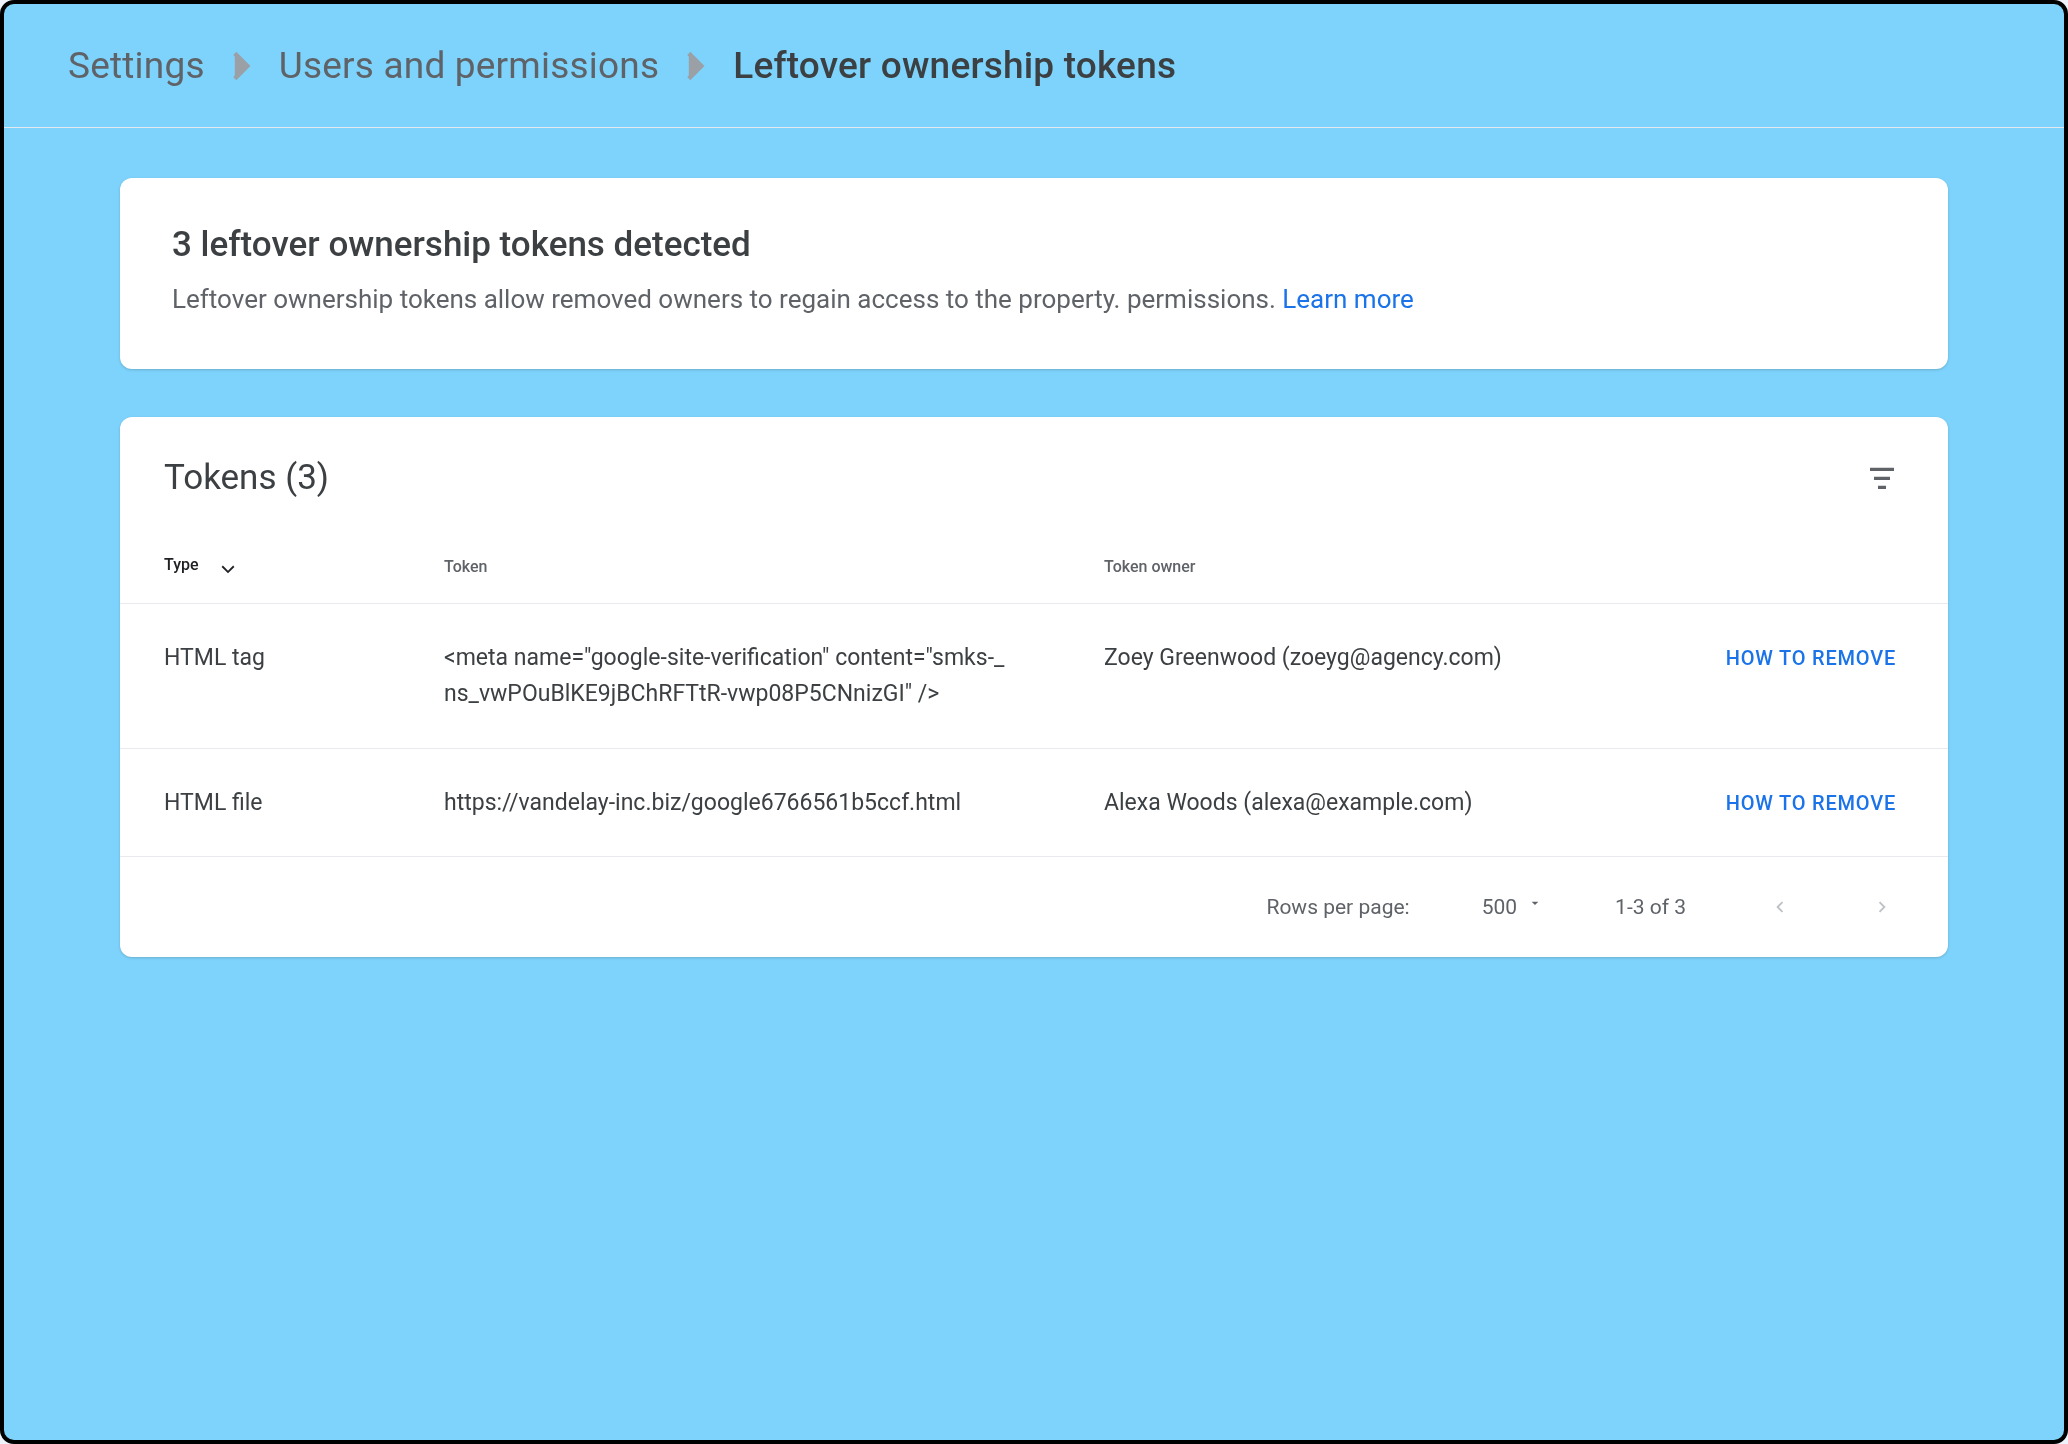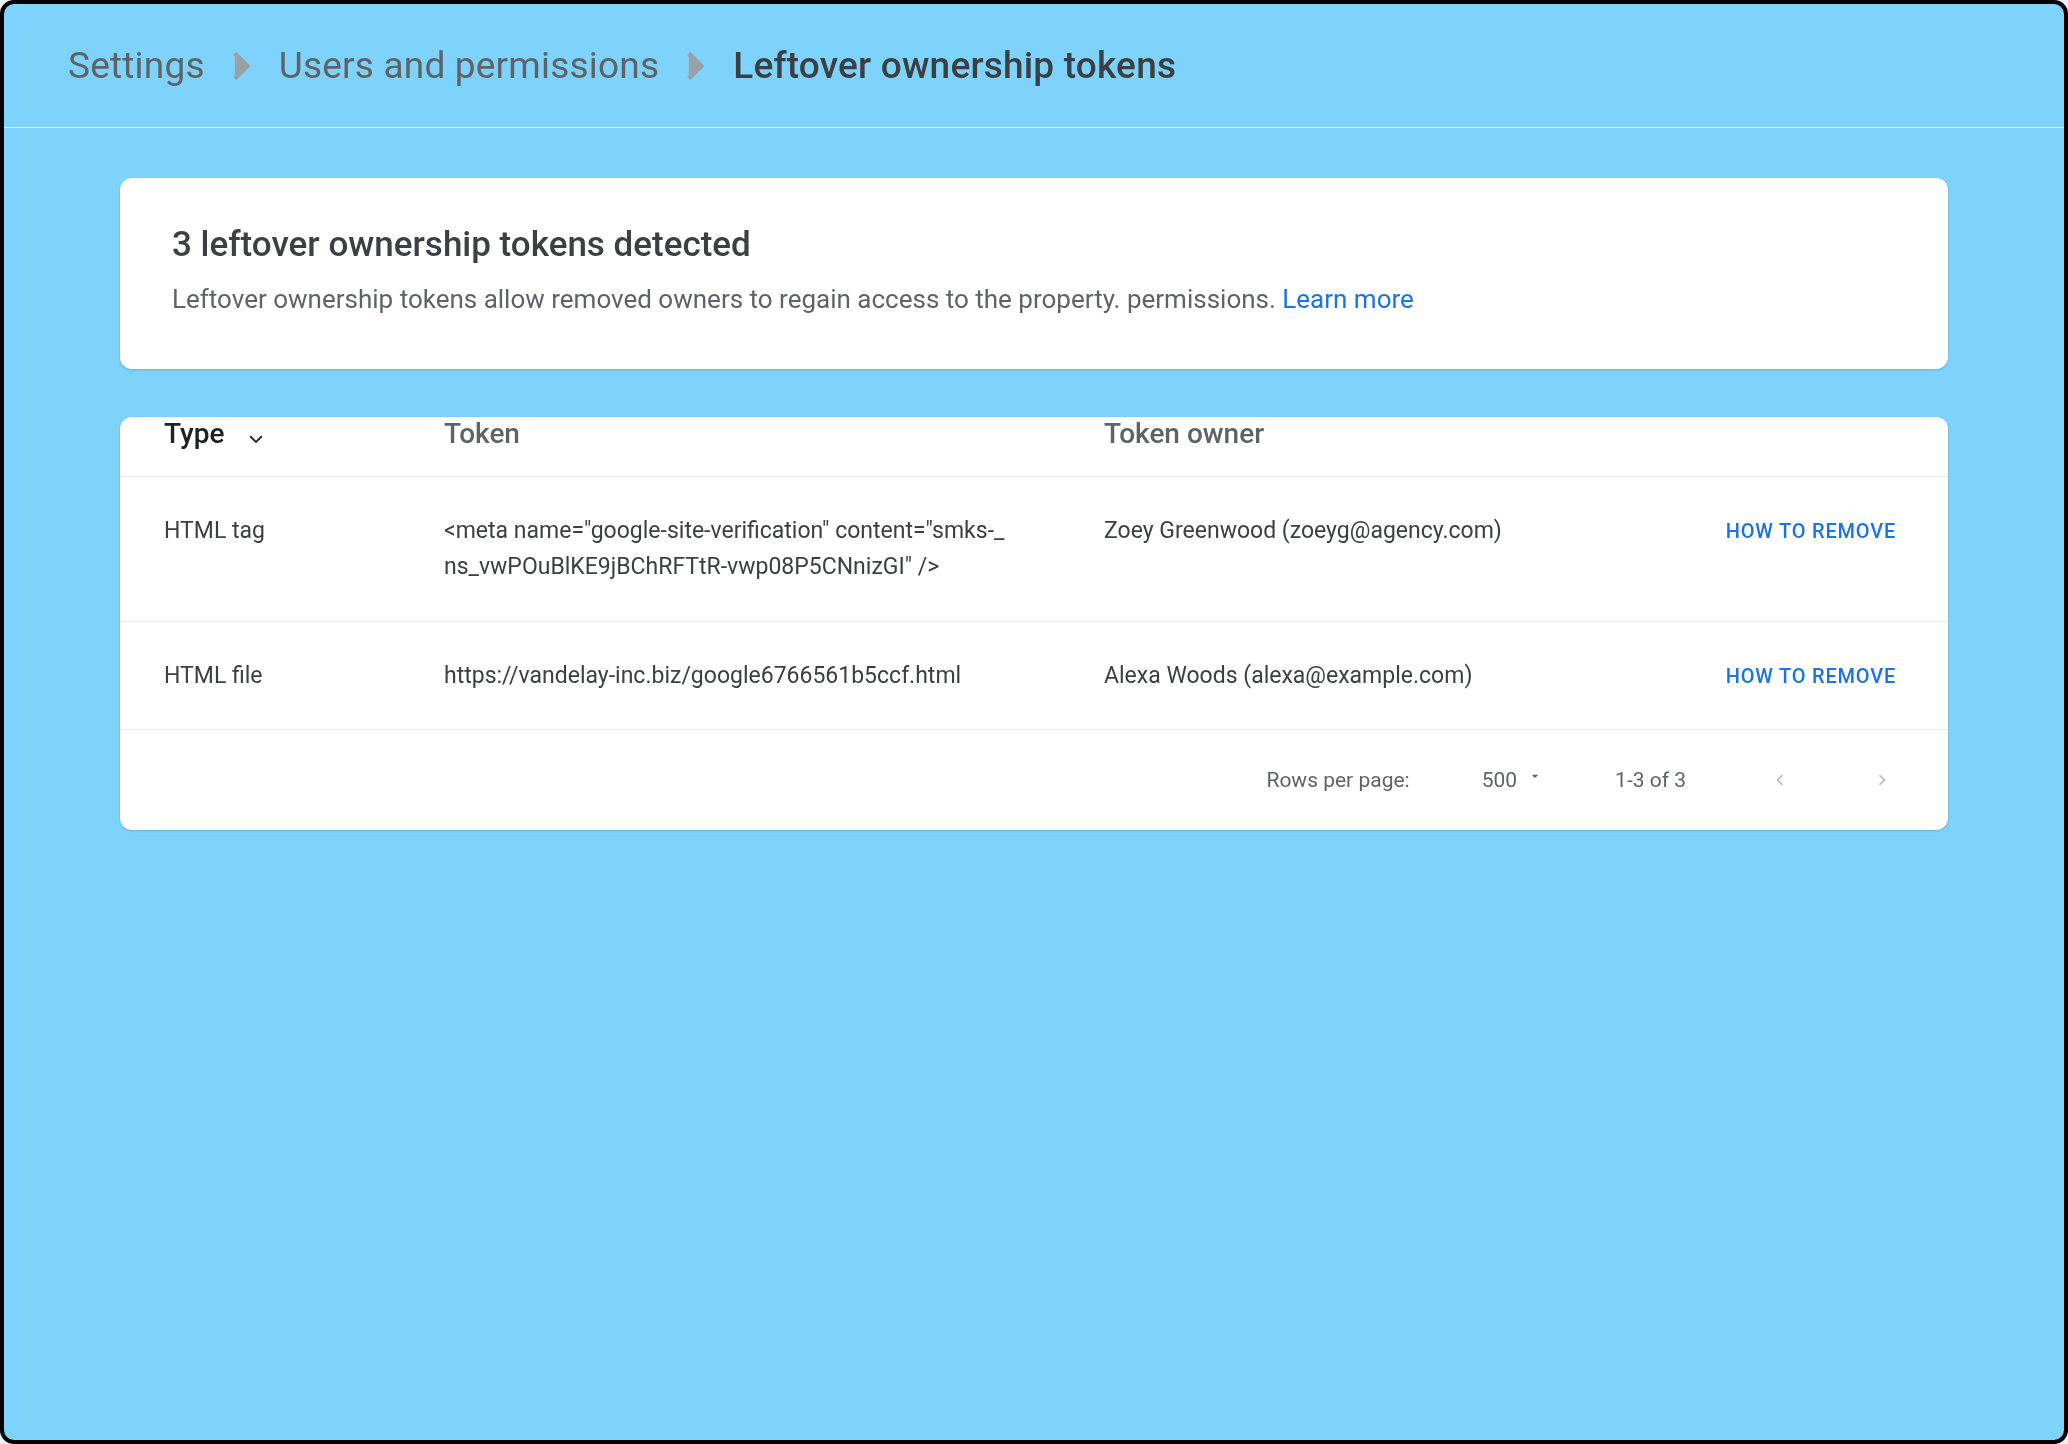--- a/index.html
+++ b/index.html
@@ -57,21 +57,21 @@
     width: 44px; height: 44px; display: flex; align-items: center; justify-content: center;
     border: none; background: none; cursor: pointer; border-radius: 50%;
   }
   .icon-btn svg { fill: #5f6368; }
   .icon-btn.disabled svg { fill: #bdc1c6; }
   .icon-btn.disabled { cursor: default; }
 
   table { width: 100%; border-collapse: collapse; }
   thead th {
     text-align: left;
-    font-size: 28px;
+    font-size: 16px;
     font-weight: 500;
     color: #5f6368;
     padding: 0 44px 26px 44px;
     border-bottom: 1px solid #e8eaed;
   }
   thead th.sorted { color: #202124; }
   thead th.sorted svg { vertical-align: middle; margin-left: 14px; fill: #202124; }
   tbody td {
     font-size: 23px;
     color: #3c4043;
@@ -121,20 +121,28 @@
   <div class="content">
 
     <div class="card pad">
       <h2 class="alert-title">3 leftover ownership tokens detected</h2>
       <p class="alert-body">
         <span>Leftover ownership tokens allow removed owners to regain access to the property. permissions. </span><a href="#">Learn more</a>
       </p>
     </div>
 
     <div class="card">
+      <div class="tokens-head">
+        <span class="tokens-title">Tokens (3)</span>
+        <button class="icon-btn" aria-label="Filter">
+          <svg width="32" height="32" viewBox="0 0 24 24">
+              <path d="M3 5h18v2.5H3V5zm3 6.75h12v2.5H6v-2.5zm3 6.75h6V21H9v-2.5z"></path>
+            </svg>
+        </button>
+      </div>
 
       <table>
         <thead>
           <tr>
             <th class="col-type sorted">
               <span>Type</span>
               <svg width="22" height="22" viewBox="0 0 24 24">
                   <path d="M12 4v13.17l-5.59-5.58L5 13l7 7 7-7-1.41-1.41L12 17.17V4z"></path>
                 </svg>
             </th>

